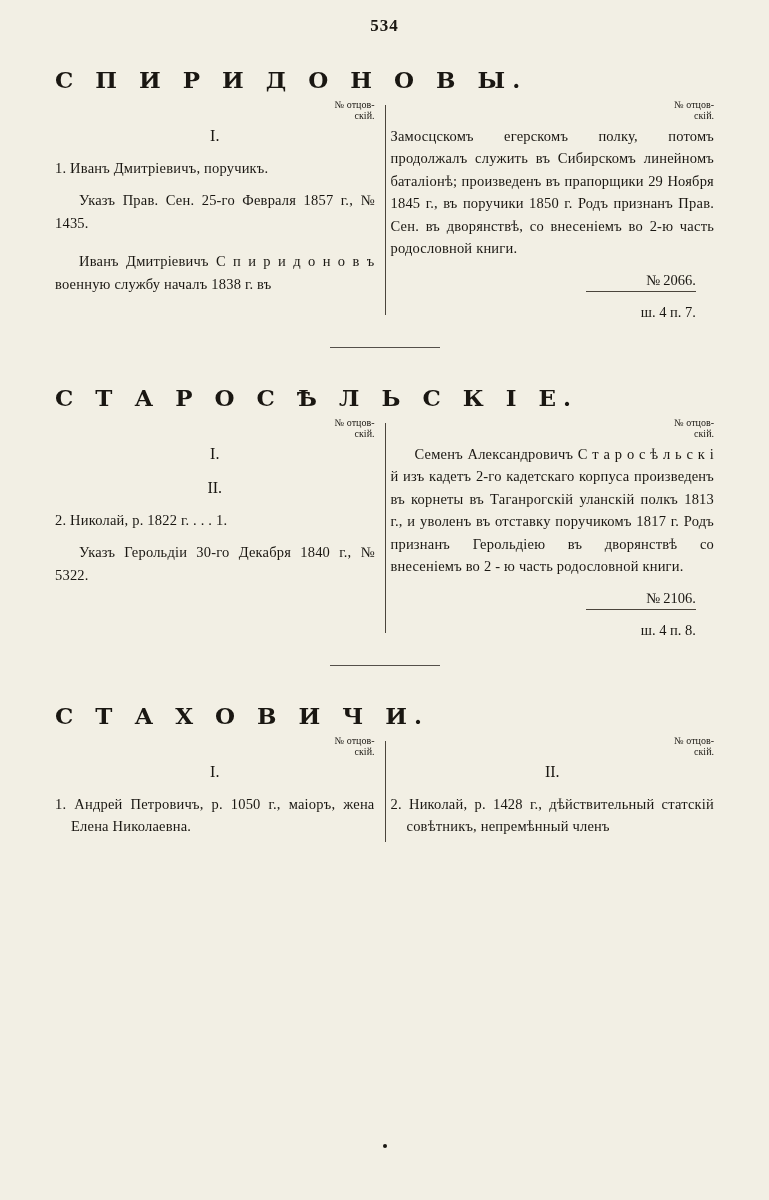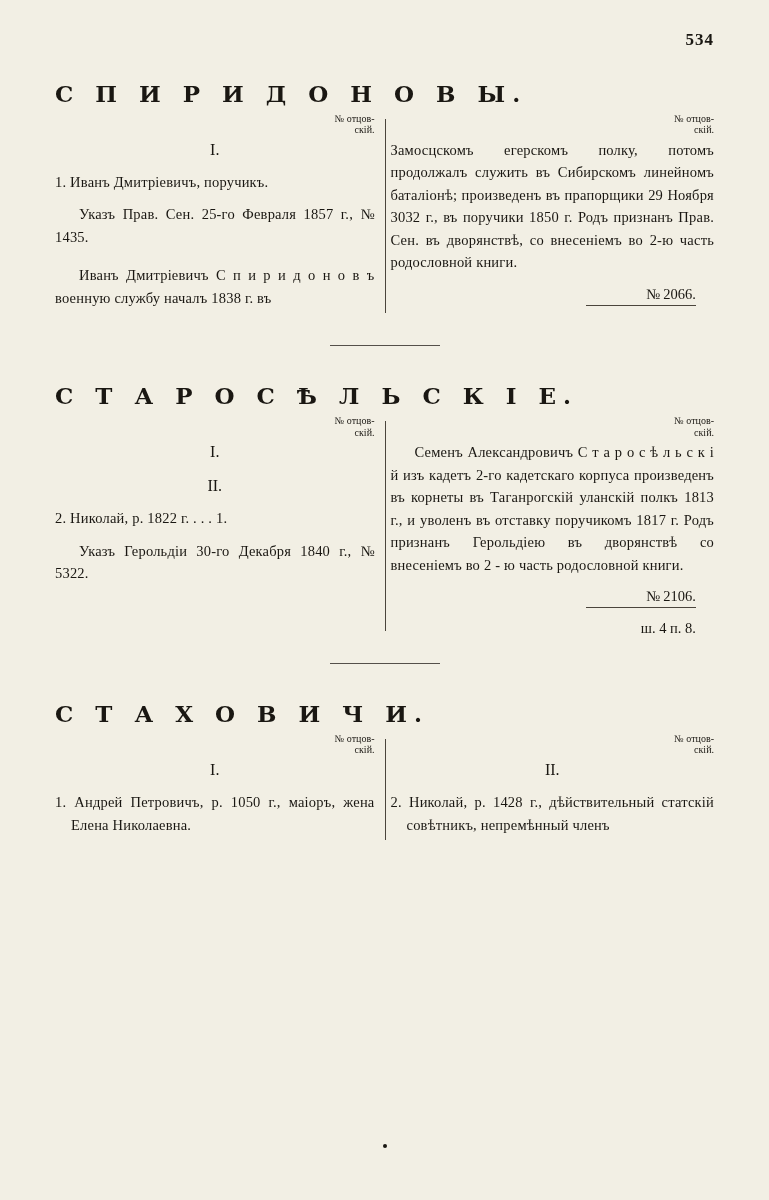--- a/index.html
+++ b/index.html
@@ -16,25 +16,25 @@
     overflow: hidden;
   }
   .page {
     width: 769px;
     height: 1200px;
     position: relative;
     box-sizing: border-box;
     padding: 0 55px;
   }
   .page-number {
-    text-align: right;
+    text-align: center;
     font-size: 17px;
     font-weight: bold;
     letter-spacing: 1px;
-    padding-top: 30px;
+    padding-top: 16px;
     font-family: "Liberation Serif", serif;
   }
 
   .family-block {
     margin-top: 18px;
   }
   .family-title {
     text-align: left;
     font-size: 23px;
     font-weight: bold;
@@ -164,25 +164,28 @@
         <div class="entry indent-hang">1. Иванъ Дмитрiевичъ, поручикъ.</div>
         <div class="entry para-wide mt10">Указъ Прав. Сен. 25-го Февраля 1857 г., № 1435.</div>
         <div class="entry para-wide mt16">Иванъ Дмитрiевичъ С п и р и д о н о в ъ военную службу началъ 1838 г. въ</div>
       </div>
 
       <div class="col col-right">
         <div class="col-head">
           <span>№ отцов-</span>
           <span>скiй.</span>
         </div>
-        <div class="entry">Замосцскомъ егерскомъ полку, потомъ продолжалъ служить въ Сибирскомъ линейномъ баталiонѣ; произведенъ въ прапорщики 29 Ноября 3032 г., въ поручики 1850 г. Родъ признанъ Прав. Сен. въ дворянствѣ, со внесенiемъ во 2-ю часть родословной книги.</div>
+        <div class="entry">Замосцскомъ егерскомъ полку, потомъ продолжалъ служить въ Сибирскомъ линейномъ баталiонѣ; произведенъ въ прапорщики 29 Ноября 1845 г., въ поручики 1850 г. Родъ признанъ Прав. Сен. въ дворянствѣ, со внесенiемъ во 2-ю часть родословной книги.</div>
         <div class="num-right">
           <span class="refline">№ 2066.</span>
         </div>
         <hr class="ref-rule">
+        <div class="num-right">
+          <span class="refline">ш. 4 п. 7.</span>
+        </div>
       </div>
     </div>
   </div>
 
   <hr class="section-rule">
 
   <div class="family-block">
     <div class="family-title family-title-2">С Т А Р О С Ѣ Л Ь С К І Е.</div>
 
     <div class="columns">

